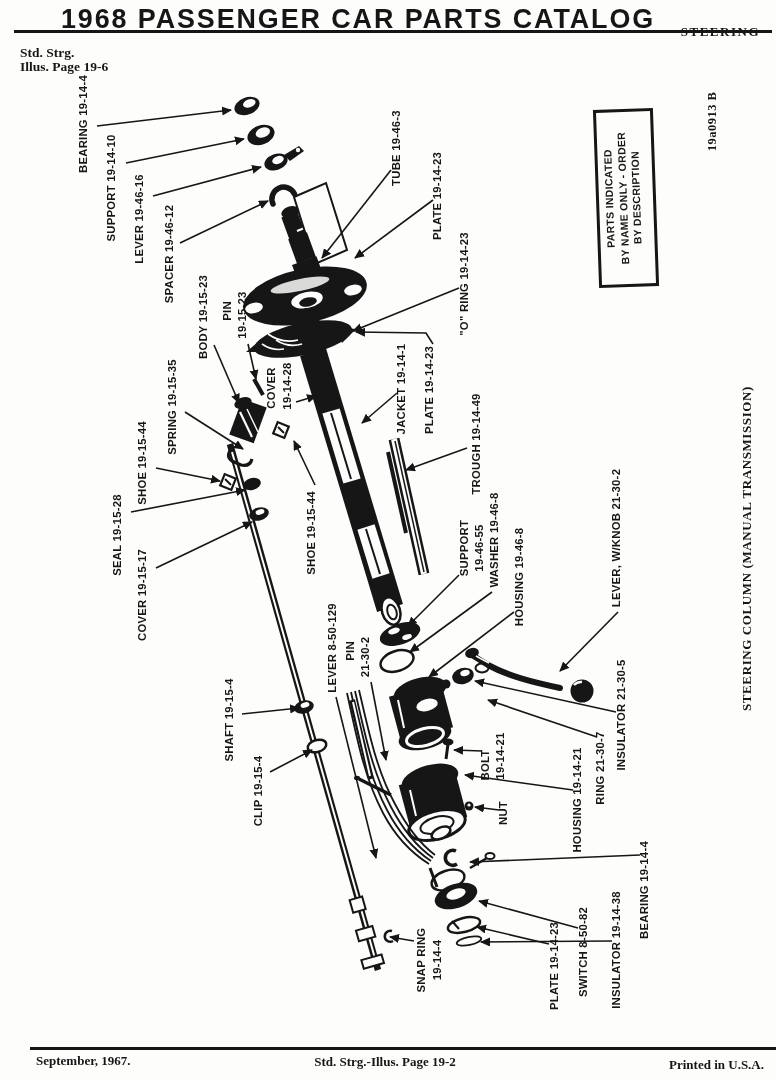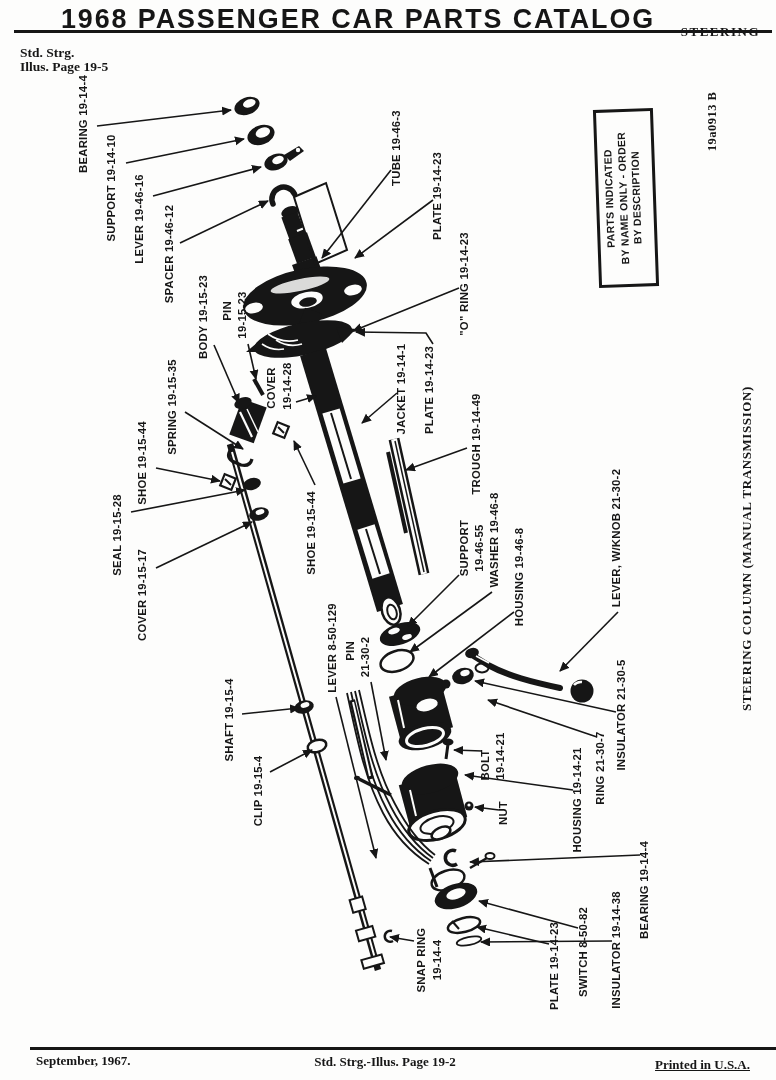--- a/index.html
+++ b/index.html
@@ -19,35 +19,35 @@
          text-align:center;line-height:1.3;padding-top:4px;letter-spacing:.3px;}
   .plate-code{position:absolute;left:662px;top:114px;width:100px;text-align:center;
               transform:rotate(-90deg);font-size:12.5px;font-weight:700;letter-spacing:.5px;}
   .side-title{position:absolute;left:587px;top:541px;width:322px;text-align:center;
               transform:rotate(-90deg);transform-origin:161px 9px;
               font-size:13px;font-weight:700;letter-spacing:.6px;white-space:nowrap;}
   
   .ftr-rule{position:absolute;left:30px;top:1047px;width:746px;height:3px;background:#161616;}
   .ftr-left{position:absolute;left:36px;top:1053px;font-size:13px;font-weight:700;text-align:right;}
   .ftr-center{position:absolute;left:385px;top:1054px;transform:translateX(-50%);font-size:13px;font-weight:700;text-align:center;}
-  .ftr-right{position:absolute;right:26px;top:1057px;font-size:13px;font-weight:700;text-decoration:underline;}
+  .ftr-right{position:absolute;right:12px;top:1057px;font-size:13px;font-weight:700;}
   
   svg.diagram{position:absolute;left:0;top:0;}
   #labels-layer text{font-family:"Liberation Sans",sans-serif;font-size:11.3px;font-weight:700;
                      fill:#161616;text-anchor:middle;letter-spacing:.25px;}
   #labels-layer polyline{fill:none;stroke:#161616;stroke-width:1.6;}
 </style>
 </head>
 <body>
 
 <div class="page">
 
   <div class="hdr-left">
     <div>Std. Strg.</div>
-    <div>Illus. Page 19-5</div>
+    <div>Illus. Page 19-6</div>
   </div>
   <div class="hdr-title">1968 PASSENGER CAR PARTS CATALOG</div>
   <div class="hdr-right">STEERING</div>
   <div class="hdr-rule"></div>
 
   <div class="stamp">
     <div>PARTS INDICATED</div>
     <div>BY NAME ONLY - ORDER</div>
     <div>BY DESCRIPTION</div>
   </div>

